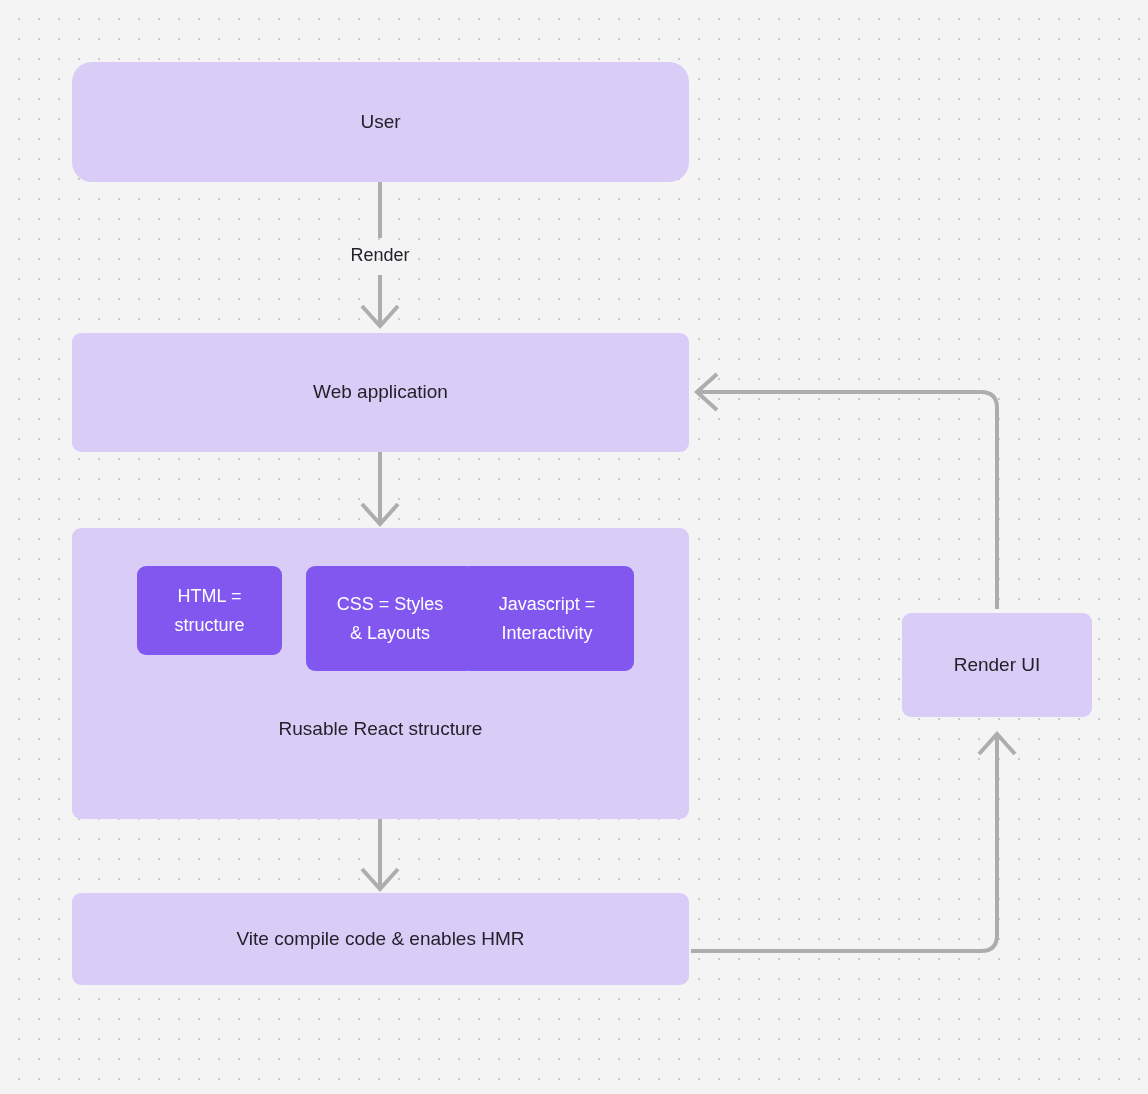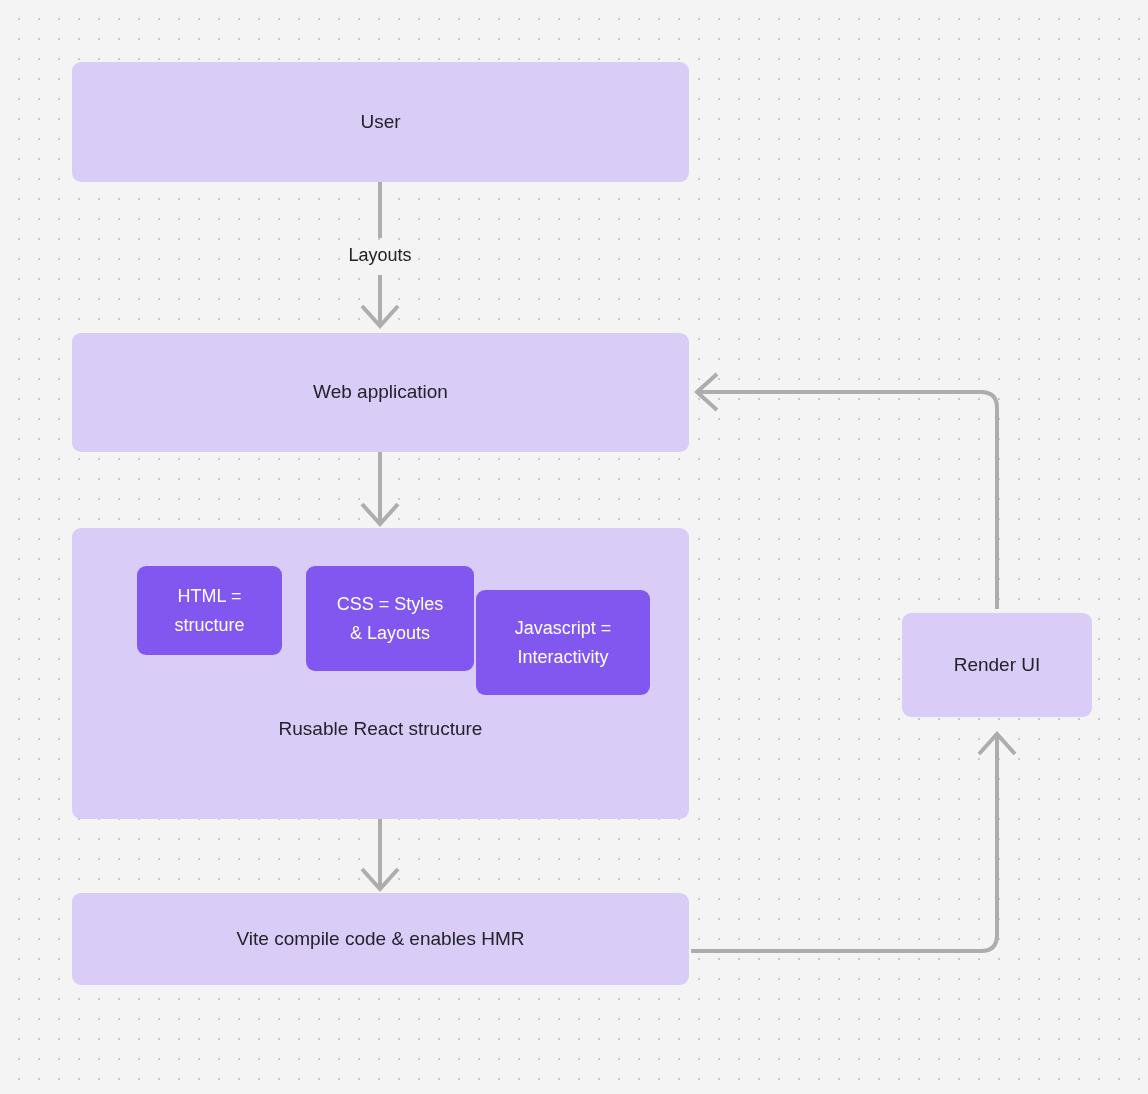--- a/index.html
+++ b/index.html
@@ -102,46 +102,46 @@
     <path class="edge-path" d="M 380 819 L 380 888"></path>
     <path class="edge-head" d="M 362 869 L 380 889 L 398 869"></path>
 
     <path class="edge-path" d="M 691 951 L 981 951 Q 997 951 997 935 L 997 736"></path>
     <path class="edge-head" d="M 979 754 L 997 734 L 1015 754"></path>
 
     <path class="edge-path" d="M 997 609 L 997 408 Q 997 392 981 392 L 699 392"></path>
     <path class="edge-head" d="M 717 374 L 697 392 L 717 410"></path>
   </svg>
 
-  <div class="node node-outer" style="left:72px; top:62px; width:617px; height:120px;">
+  <div class="node node-outer" style="left:72px; top:62px; width:617px; height:120px;border-radius:20px;">
     <span>User</span>
   </div>
 
   <div class="edge-label" style="left:330px; top:245px; width:100px;">
-    <span>Layouts</span>
+    <span>Render</span>
   </div>
 
   <div class="node node-outer" style="left:72px; top:333px; width:617px; height:119px;">
     <span>Web application</span>
   </div>
 
   <div class="node node-group" style="left:72px; top:528px; width:617px; height:291px;">
     <div class="node node-inner" style="left:65px; top:38px; width:145px; height:89px; position:absolute;">
       <div>
         <div>HTML =</div>
         <div>structure</div>
       </div>
     </div>
     <div class="node node-inner" style="left:234px; top:38px; width:168px; height:105px; position:absolute;">
       <div>
         <div>CSS = Styles</div>
         <div>&amp; Layouts</div>
       </div>
     </div>
-    <div class="node node-inner" style="left:404px; top:38px; width:174px; height:105px; position:absolute;margin-top:24px;">
+    <div class="node node-inner" style="left:388px; top:38px; width:174px; height:105px; position:absolute;">
       <div>
         <div>Javascript =</div>
         <div>Interactivity</div>
       </div>
     </div>
     <div class="group-caption" style="top:190px;">
       <span>Rusable React structure</span>
     </div>
   </div>
 

